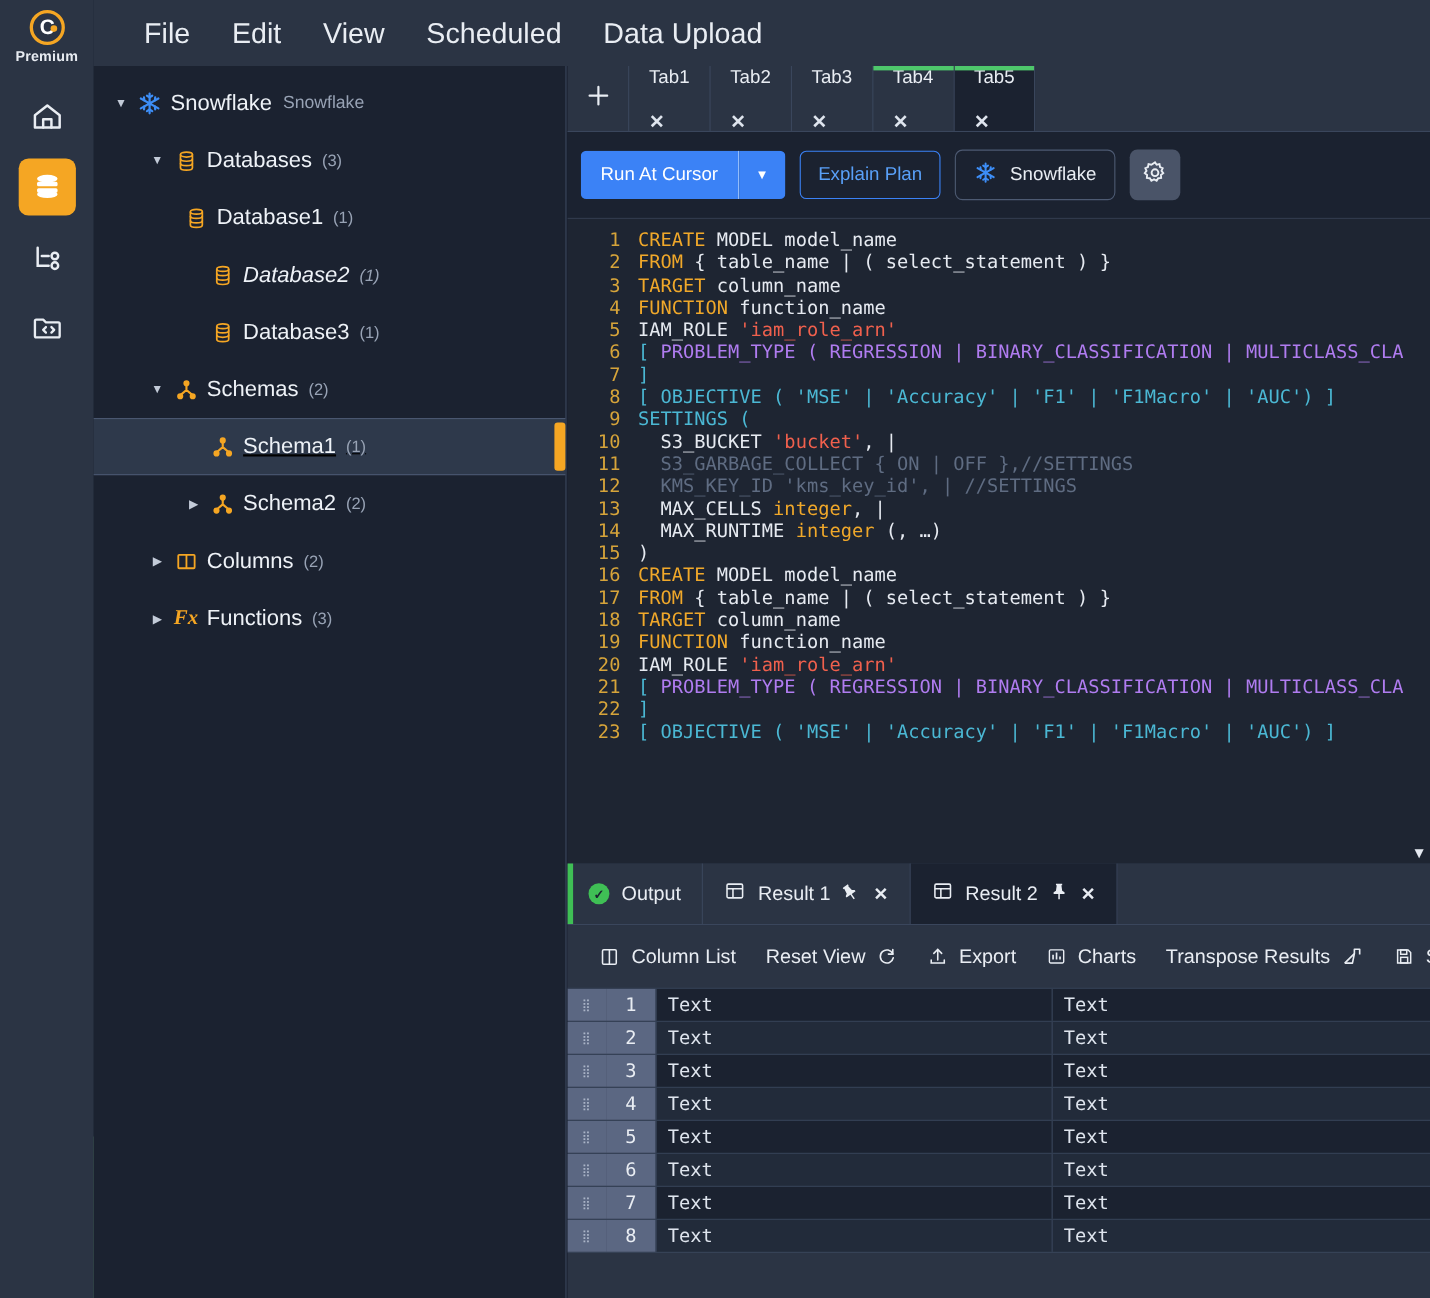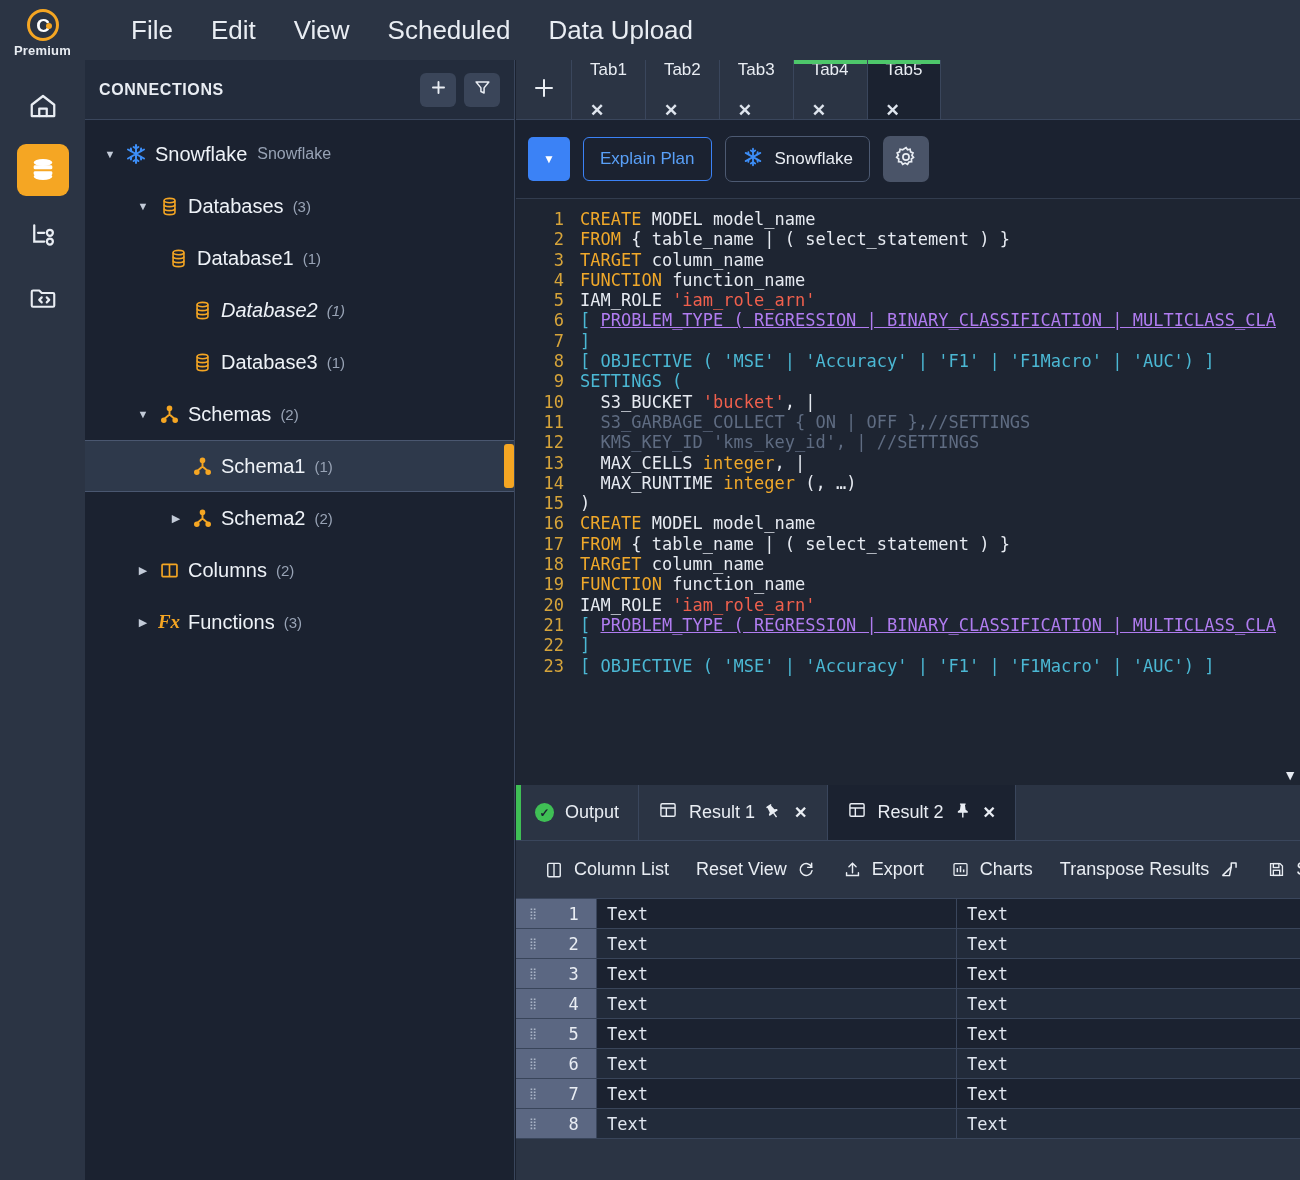--- a/index.html
+++ b/index.html
@@ -80,21 +80,21 @@
     display: flex; align-items: center; justify-content: center;
     margin-left: 8px; cursor: pointer;
   }
   .tree { padding-top: 8px; }
   .tree-row {
     display: flex; align-items: center; height: 52px;
     position: relative; cursor: pointer; padding-right: 10px;
   }
   .tree-row.selected {
     background: #2e394b;
-    border-top: 1px solid #4a5770; border-bottom: 1px solid #4a5770;
+    border-top: 1px solid #4a5770; border-bottom: 1px solid #4a5770; text-decoration: underline;
   }
   .tree-row.selected::after {
     content: ""; position: absolute; right: 0; top: 3px; bottom: 3px;
     width: 10px; background: #f5a623; border-radius: 3px;
   }
   .twisty {
     width: 22px; text-align: center; color: #c3cbd8; font-size: 11px;
     flex: 0 0 22px;
   }
   .twisty.empty { visibility: hidden; }
@@ -166,21 +166,21 @@
     line-height: 20.3px; padding-top: 10px; white-space: pre;
   }
   .cline { display: flex; }
   .lnum {
     width: 64px; text-align: right; padding-right: 16px;
     color: #d6a43a; flex: 0 0 64px; user-select: none;
   }
   .ctext { color: #e6eaf1; }
   .kw { color: #f0a82a; }
   .str { color: #f0604d; }
-  .pur { color: #b07cf0; text-decoration: underline; }
+  .pur { color: #b07cf0; }
   .cy  { color: #4bb8d4; }
   .gy  { color: #5f6c82; }
   .wh  { color: #e6eaf1; margin-top: 24px; }
   .caret-bar { color: #e6eaf1; }
   .pane-caret {
     position: absolute; right: 3px; bottom: 2px; color: #e6eaf1; font-size: 14px;
   }
 
   
   .results {
@@ -308,37 +308,20 @@
 
   <div class="menubar">
     <div class="menu-item">File</div>
     <div class="menu-item">Edit</div>
     <div class="menu-item">View</div>
     <div class="menu-item">Scheduled</div>
     <div class="menu-item">Data Upload</div>
   </div>
 
   <div class="conn-panel">
-    <div class="conn-header">
-      <div class="conn-title">CONNECTIONS</div>
-      <div class="hdr-btn">
-        <span>
-          <svg width="19" height="19" viewBox="0 0 24 24" stroke="#e9edf3" stroke-width="2.4" stroke-linecap="round">
-            <path d="M12 5 V19 M5 12 H19"></path>
-          </svg>
-        </span>
-      </div>
-      <div class="hdr-btn">
-        <span>
-          <svg width="19" height="19" viewBox="0 0 24 24" fill="none" stroke="#e9edf3" stroke-width="1.9" stroke-linejoin="round">
-            <path d="M4 5 H20 L14 12.5 V19 L10 17 V12.5 Z"></path>
-          </svg>
-        </span>
-      </div>
-    </div>
     <div class="tree" id="tree">
         <div class="tree-row" style="padding-left: 14px;">
           <div class="twisty">▼</div>
           <div class="tnode-icon">
             <svg width="24" height="24" viewBox="0 0 24 24" stroke="#3d8ef7" stroke-width="2" stroke-linecap="round" fill="none">
               <path d="M12 3 V21 M4 7.5 L20 16.5 M20 7.5 L4 16.5"></path>
               <path d="M12 6.5 L9.6 5 M12 6.5 L14.4 5 M12 17.5 L9.6 19 M12 17.5 L14.4 19"></path>
               <path d="M7.2 9.2 L6.9 6.6 M7.2 14.8 L6.9 17.4 M16.8 9.2 L17.1 6.6 M16.8 14.8 L17.1 17.4"></path>
             </svg>
           </div>
@@ -487,20 +470,21 @@
           </div>
           <div class="tab active ran">
             <span>Tab5</span>
             <span class="x">✕</span>
           </div>
         </div>
     </div>
 
     <div class="toolbar">
       <div class="run-group">
+        <div class="run-btn">Run At Cursor</div>
         <div class="run-caret">
           <span>▼</span>
         </div>
       </div>
       <div class="ghost-btn">Explain Plan</div>
       <div class="conn-btn">
         <span>
           <svg width="22" height="22" viewBox="0 0 24 24" stroke="#3d8ef7" stroke-width="2" stroke-linecap="round">
             <path d="M12 3 V21 M4 7.5 L20 16.5 M20 7.5 L4 16.5"></path>
             <path d="M12 6.5 L9.6 5 M12 6.5 L14.4 5 M12 17.5 L9.6 19 M12 17.5 L14.4 19"></path>

